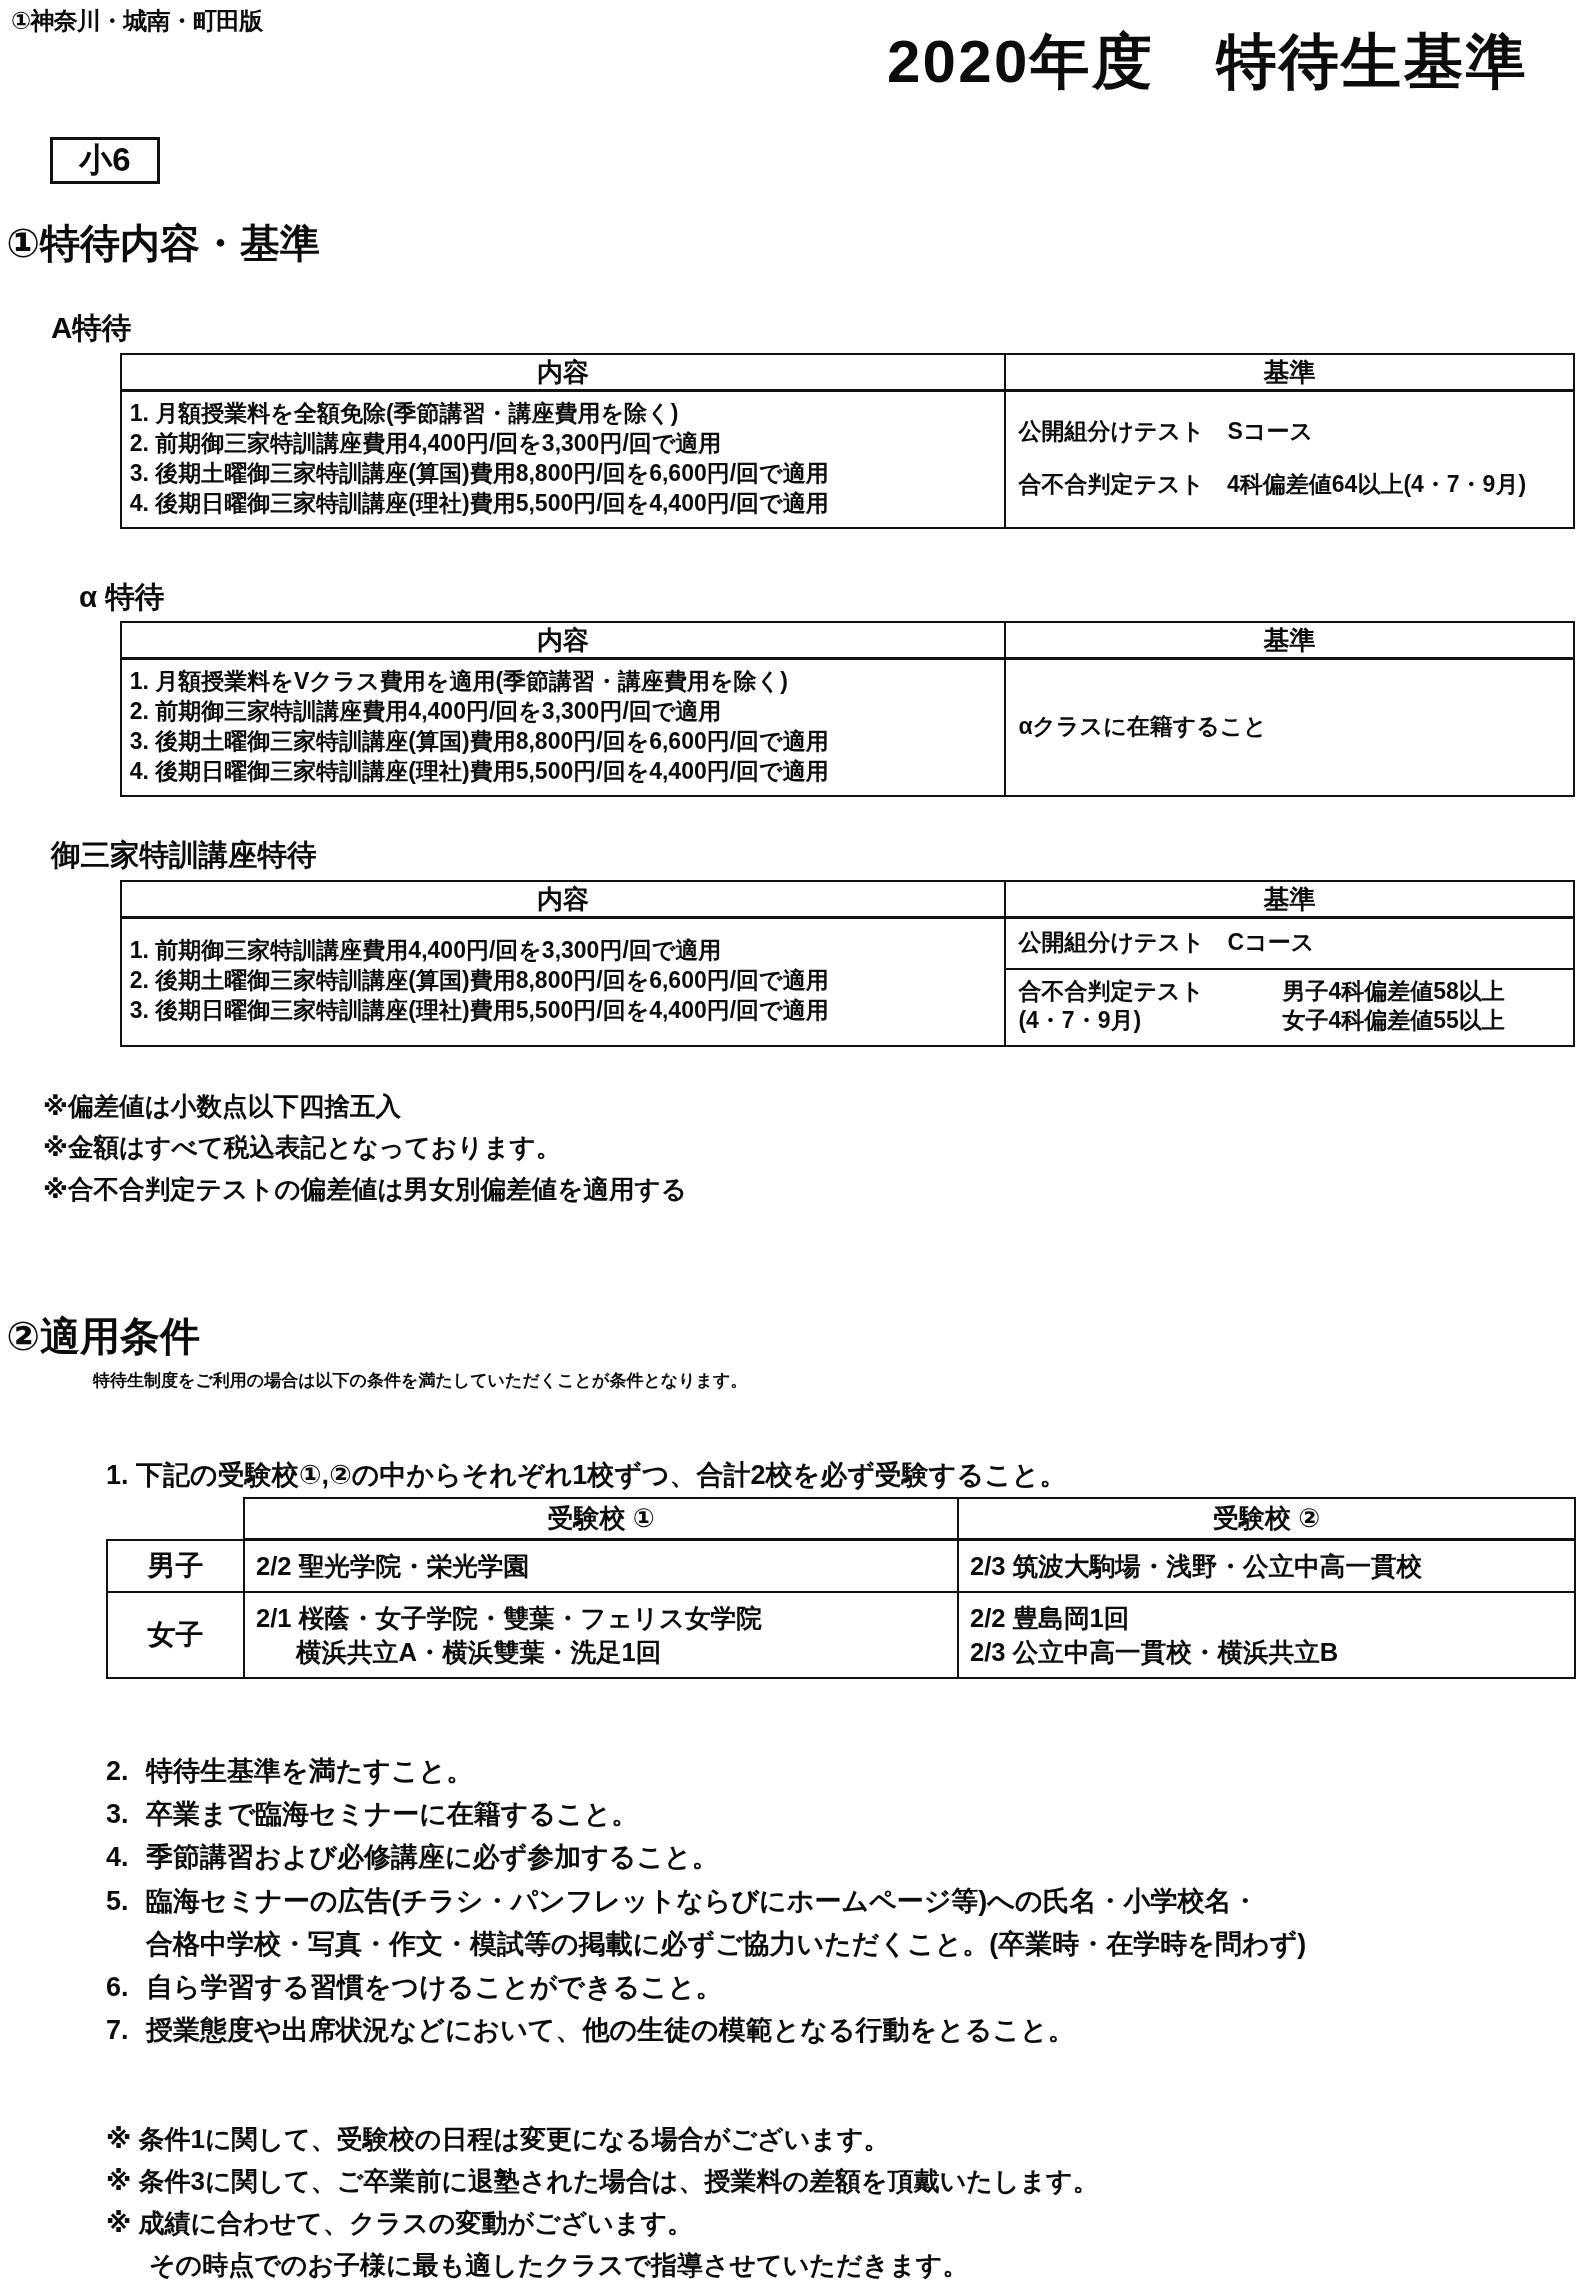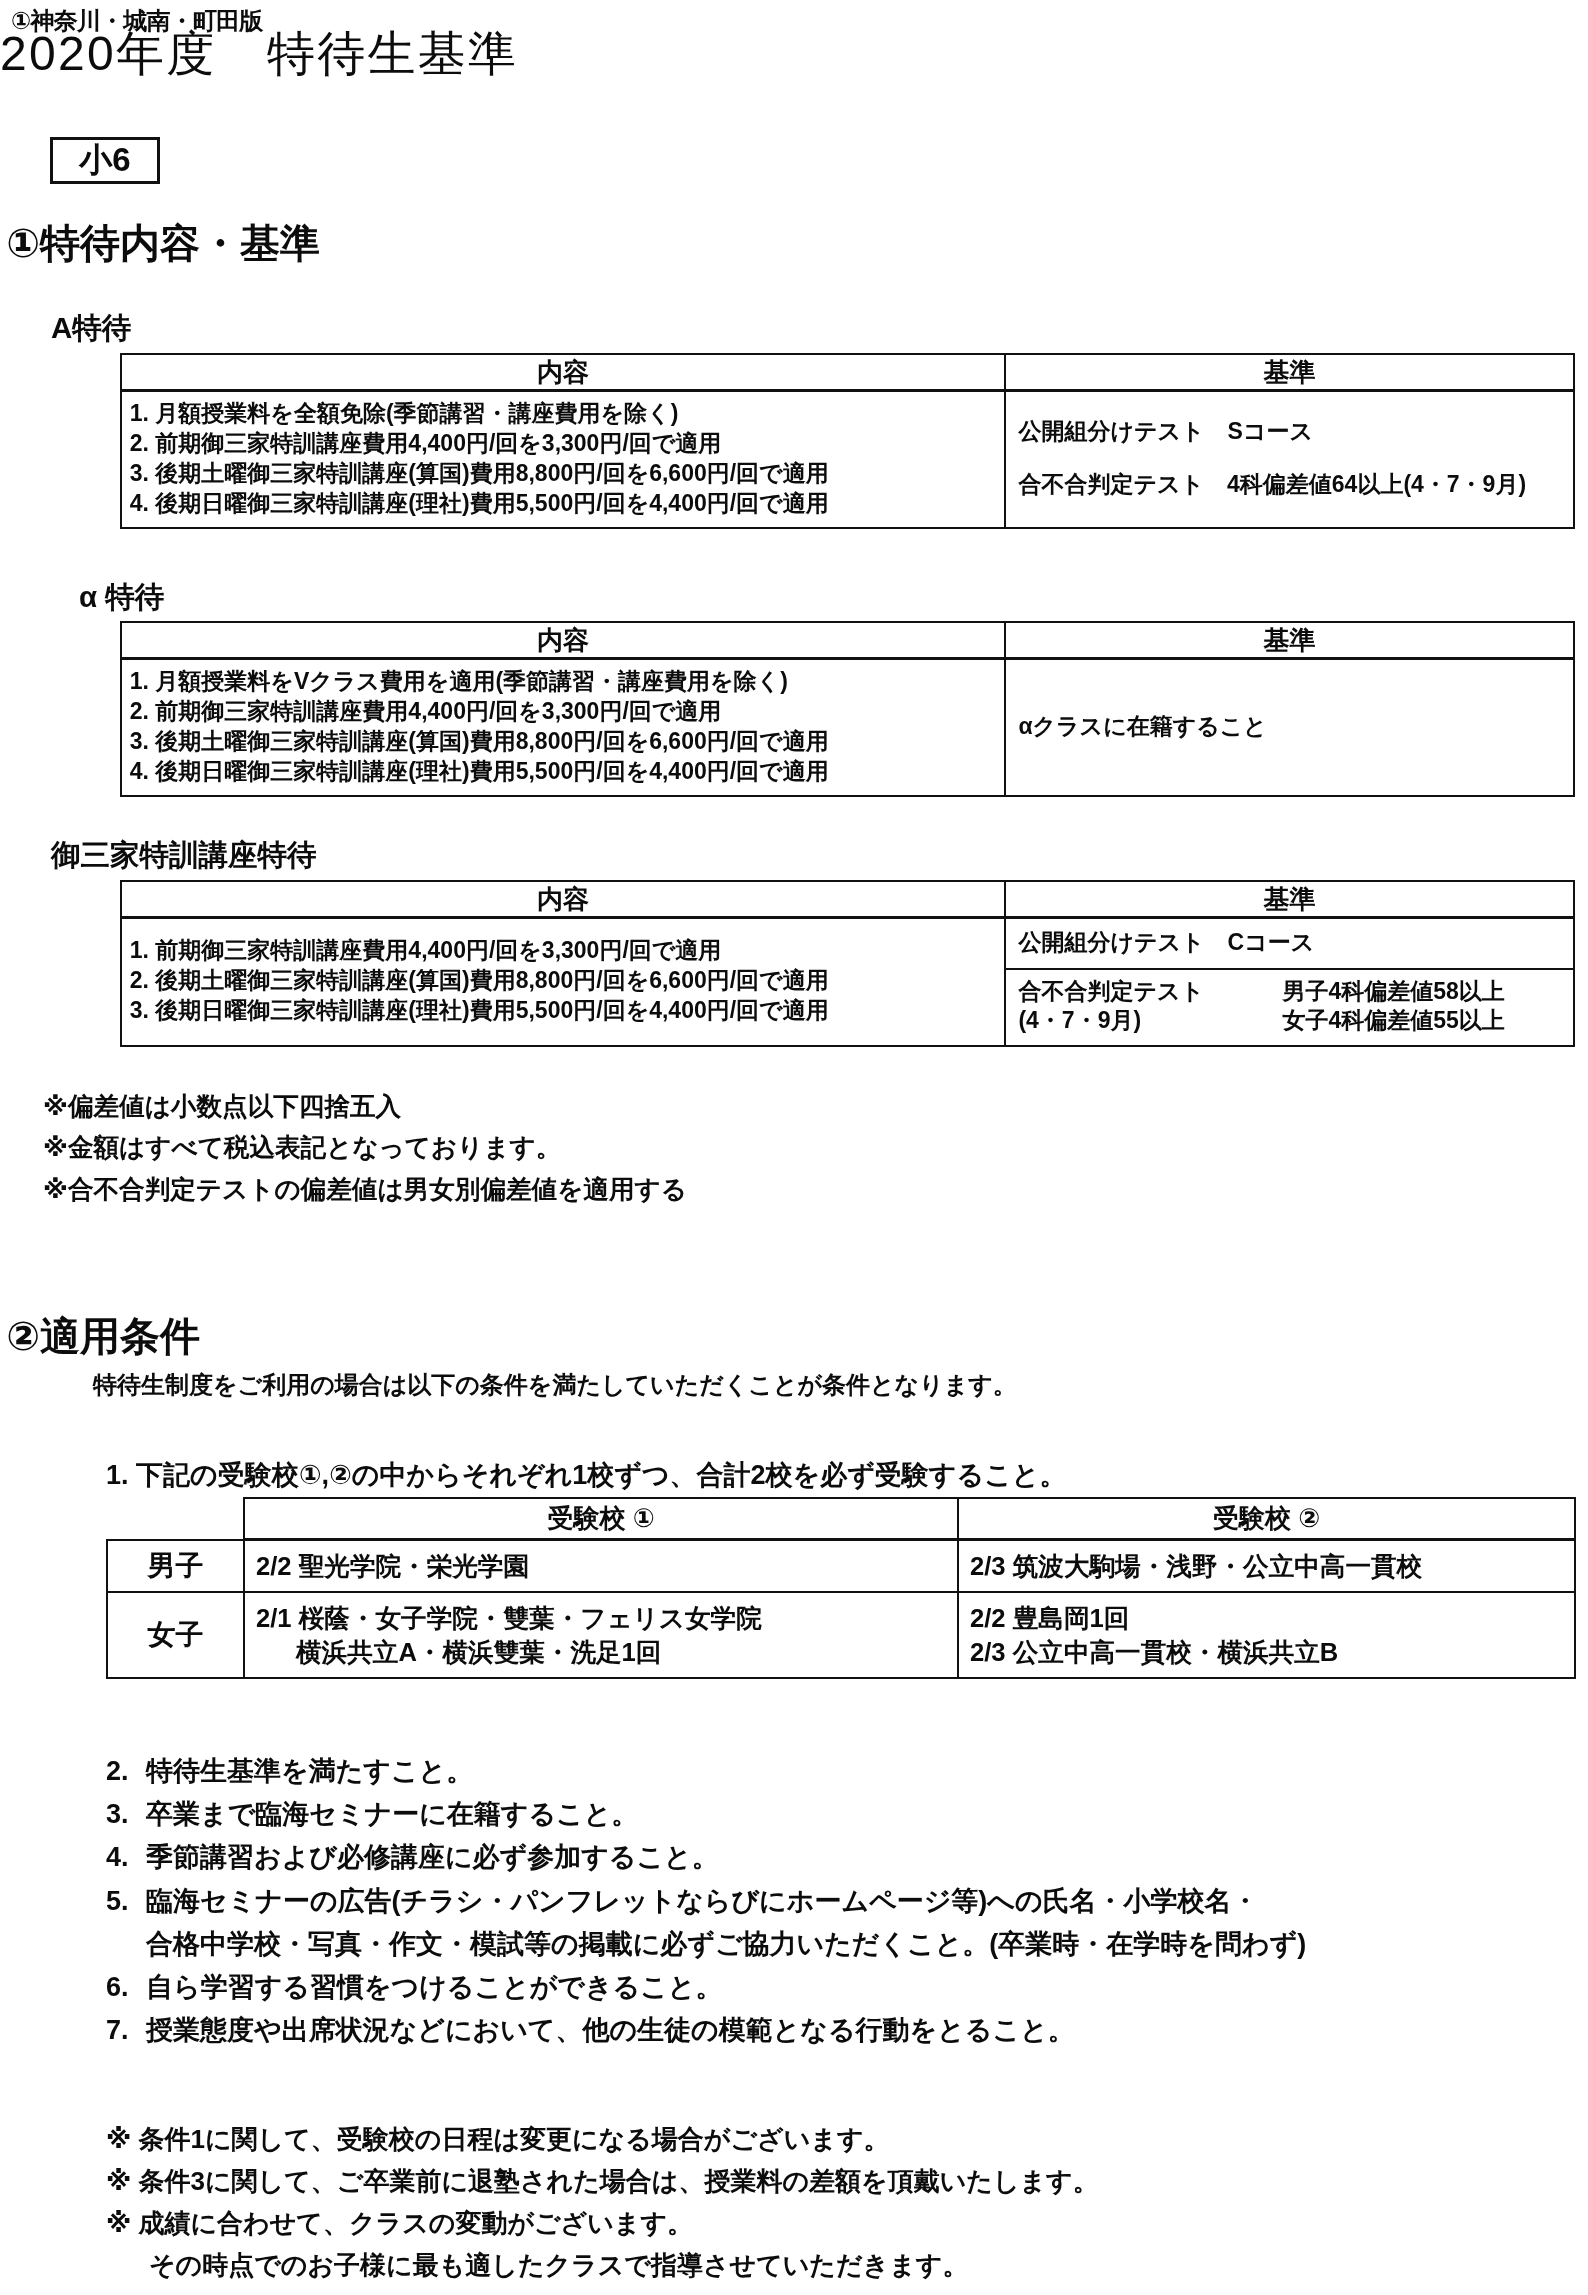--- a/index.html
+++ b/index.html
@@ -33,23 +33,23 @@
     font-weight: bold;
     letter-spacing: -0.8px;
     white-space: nowrap;
   }
 
   .doc-title {
     position: absolute;
     left: 0;
     right: 0;
     top: 22px;
-    text-align: left;
-    font-size: 48px;
-    font-weight: normal;
+    text-align: right;
+    font-size: 60px;
+    font-weight: bold;
     letter-spacing: 2.3px;
   }
 
   
   .grade-badge {
     position: absolute;
     left: 50px;
     top: 137px;
     width: 110px;
     height: 47px;
@@ -135,21 +135,21 @@
     line-height: 1.62;
     white-space: nowrap;
   }
   #notes-1 { left: 43px; top: 1086px; }
 
   
   .intro-line {
     position: absolute;
     left: 93px;
     top: 1369px;
-    font-size: 24px;
+    font-size: 17px;
     font-weight: bold;
     white-space: nowrap;
   }
 
   
   .cond1-line {
     position: absolute;
     left: 106px;
     top: 1457px;
     font-size: 27px;

